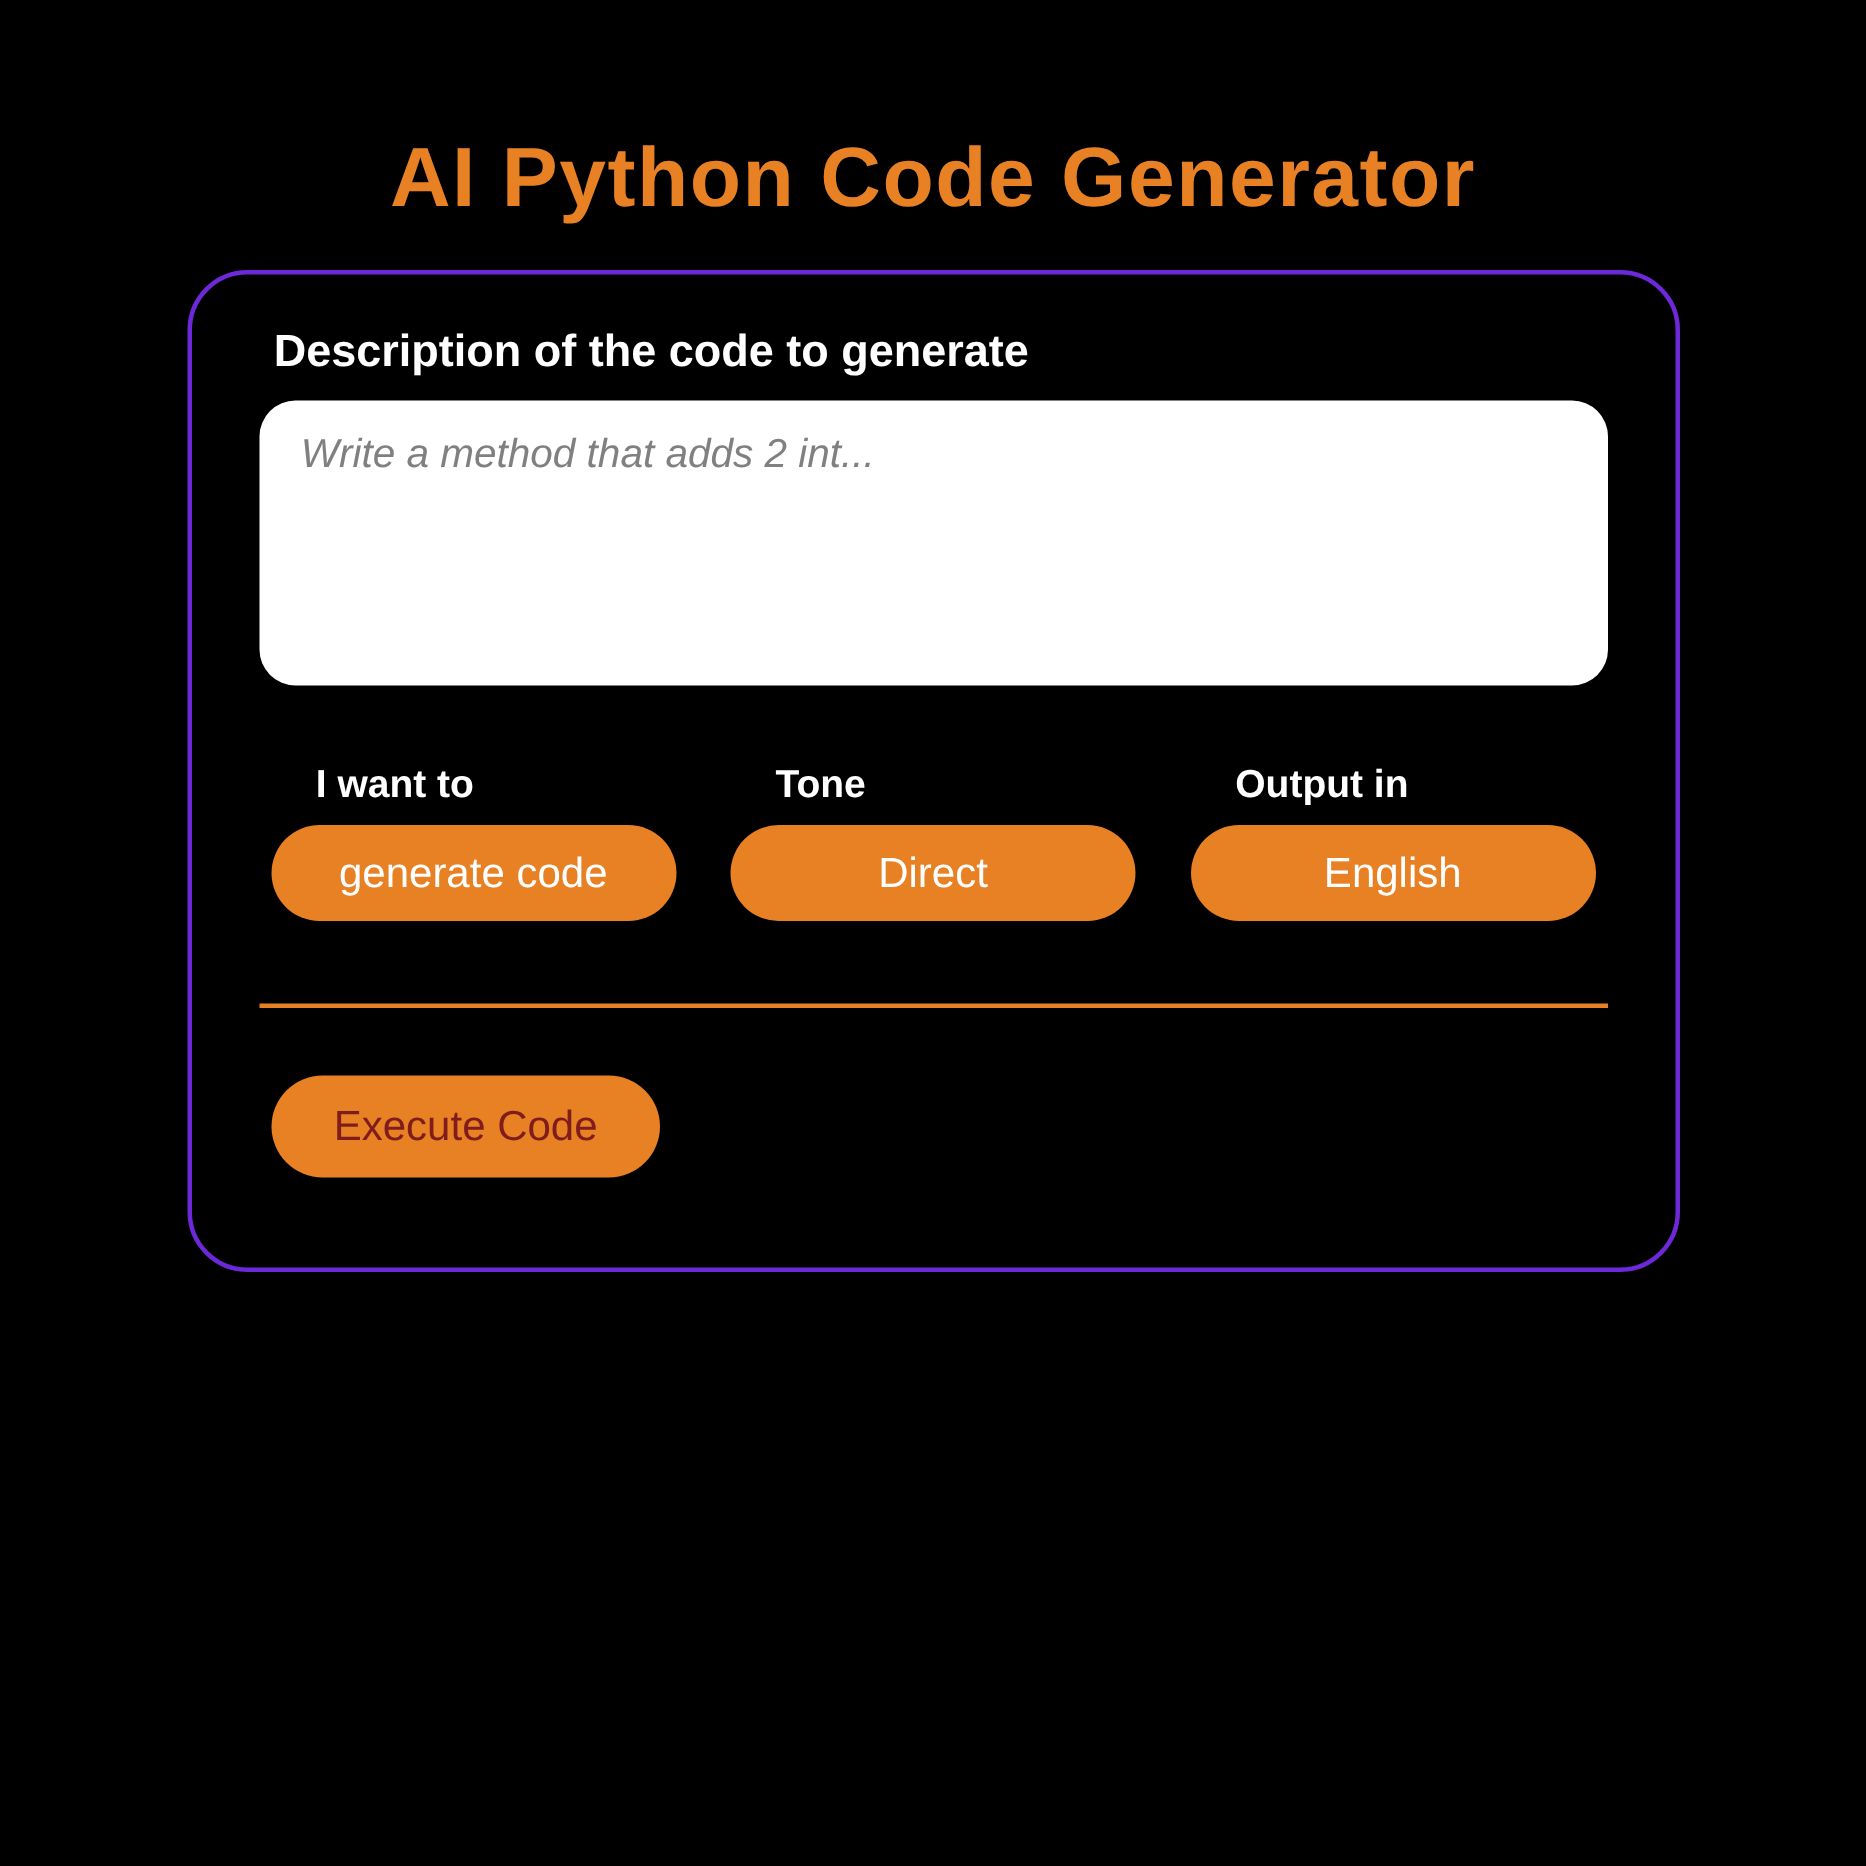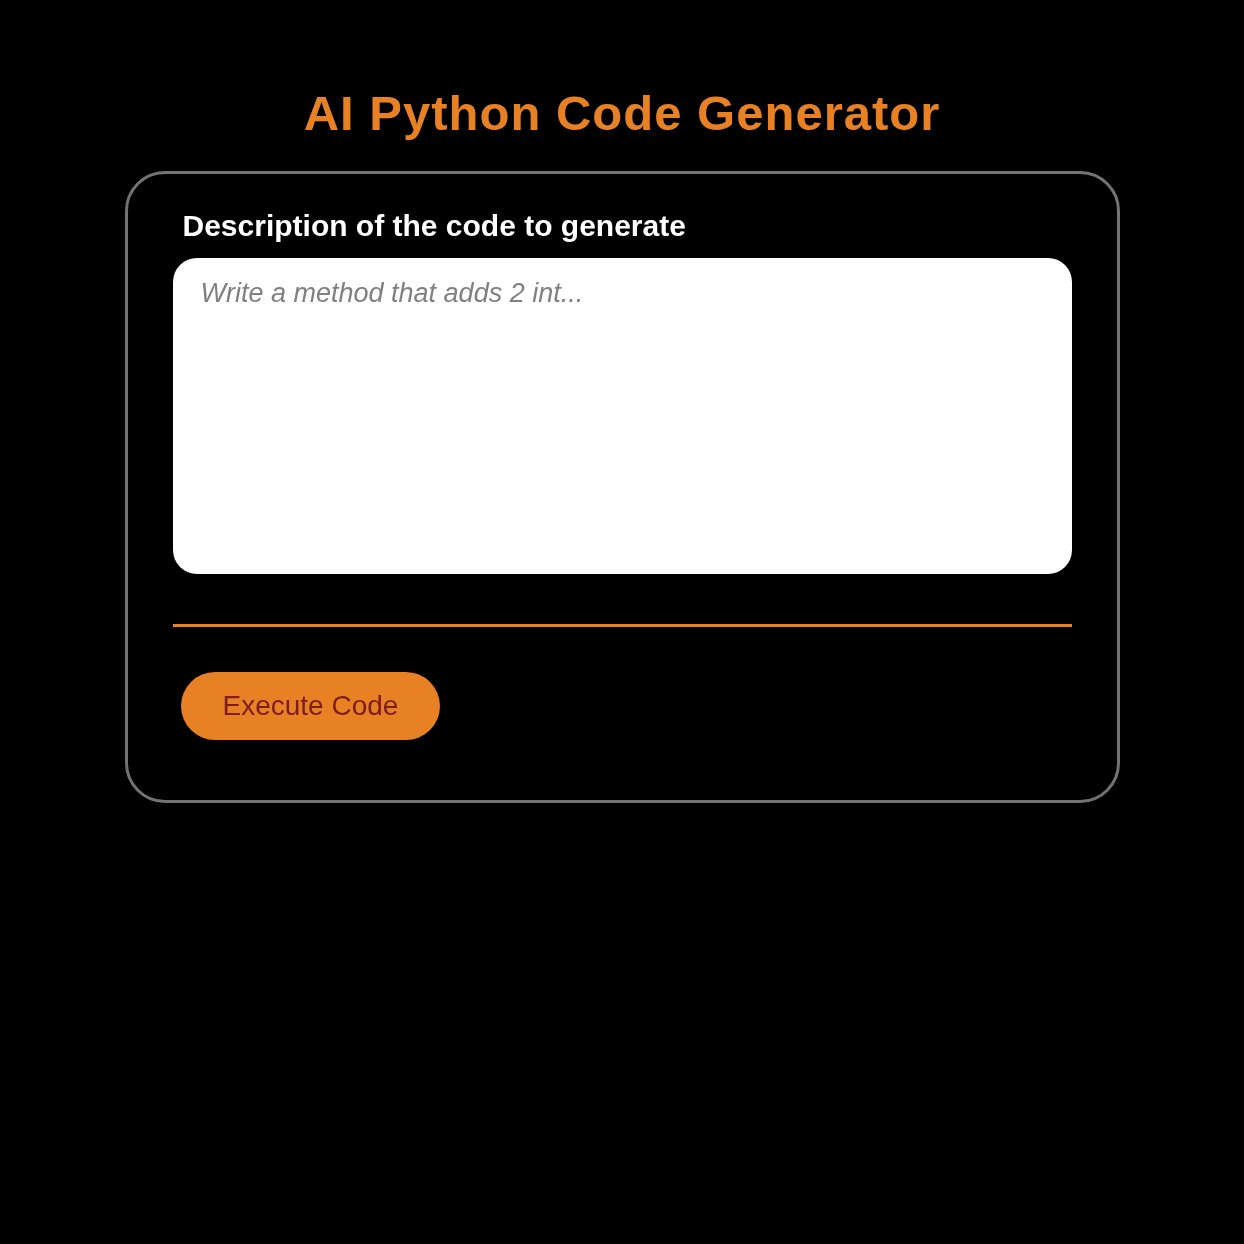--- a/index.html
+++ b/index.html
@@ -12,41 +12,41 @@
       height: 1244px;
       background: #000000;
       font-family: 'Segoe UI', Tahoma, Geneva, Verdana, sans-serif;
       display: flex;
       flex-direction: column;
       align-items: center;
       padding-top: 85px;
     }
     .page-title {
       color: #E88024;
-      font-size: 49px;
+      font-size: 56px;
       font-weight: 700;
       letter-spacing: 1px;
       margin-bottom: 30px;
     }
     .panel {
       width: 995px;
-      border: 3px solid #737373;
+      border: 3px solid #6d28d9;
       border-radius: 40px;
       padding: 35px 45px 60px 45px;
     }
     .field-label {
       color: #FFFFFF;
       font-size: 30px;
       font-weight: 700;
       margin-bottom: 15px;
       margin-left: 10px;
     }
     .textarea-container {
       width: 100%;
-      height: 316px;
+      height: 190px;
       background: #FFFFFF;
       border-radius: 24px;
       padding: 20px 28px;
       margin-bottom: 50px;
     }
     .textarea-placeholder {
       color: #808080;
       font-size: 27px;
       font-style: italic;
       font-family: inherit;
@@ -107,18 +107,32 @@
 <h1 class="page-title">AI Python Code Generator</h1>
 
 <div class="panel">
   
   <div class="field-label">Description of the code to generate</div>
   
   <div class="textarea-container">
     <span class="textarea-placeholder">Write  a method  that adds 2 int...</span>
   </div>
   
+  <div class="options-row">
+    <div class="option-group">
+      <div class="option-label">I want to</div>
+      <button class="pill-button">generate code</button>
+    </div>
+    <div class="option-group">
+      <div class="option-label">Tone</div>
+      <button class="pill-button">Direct</button>
+    </div>
+    <div class="option-group">
+      <div class="option-label">Output in</div>
+      <button class="pill-button">English</button>
+    </div>
+  </div>
   
   <div class="divider"></div>
   
   <button class="execute-button">Execute Code</button>
   
 </div>
 
 </body></html>

